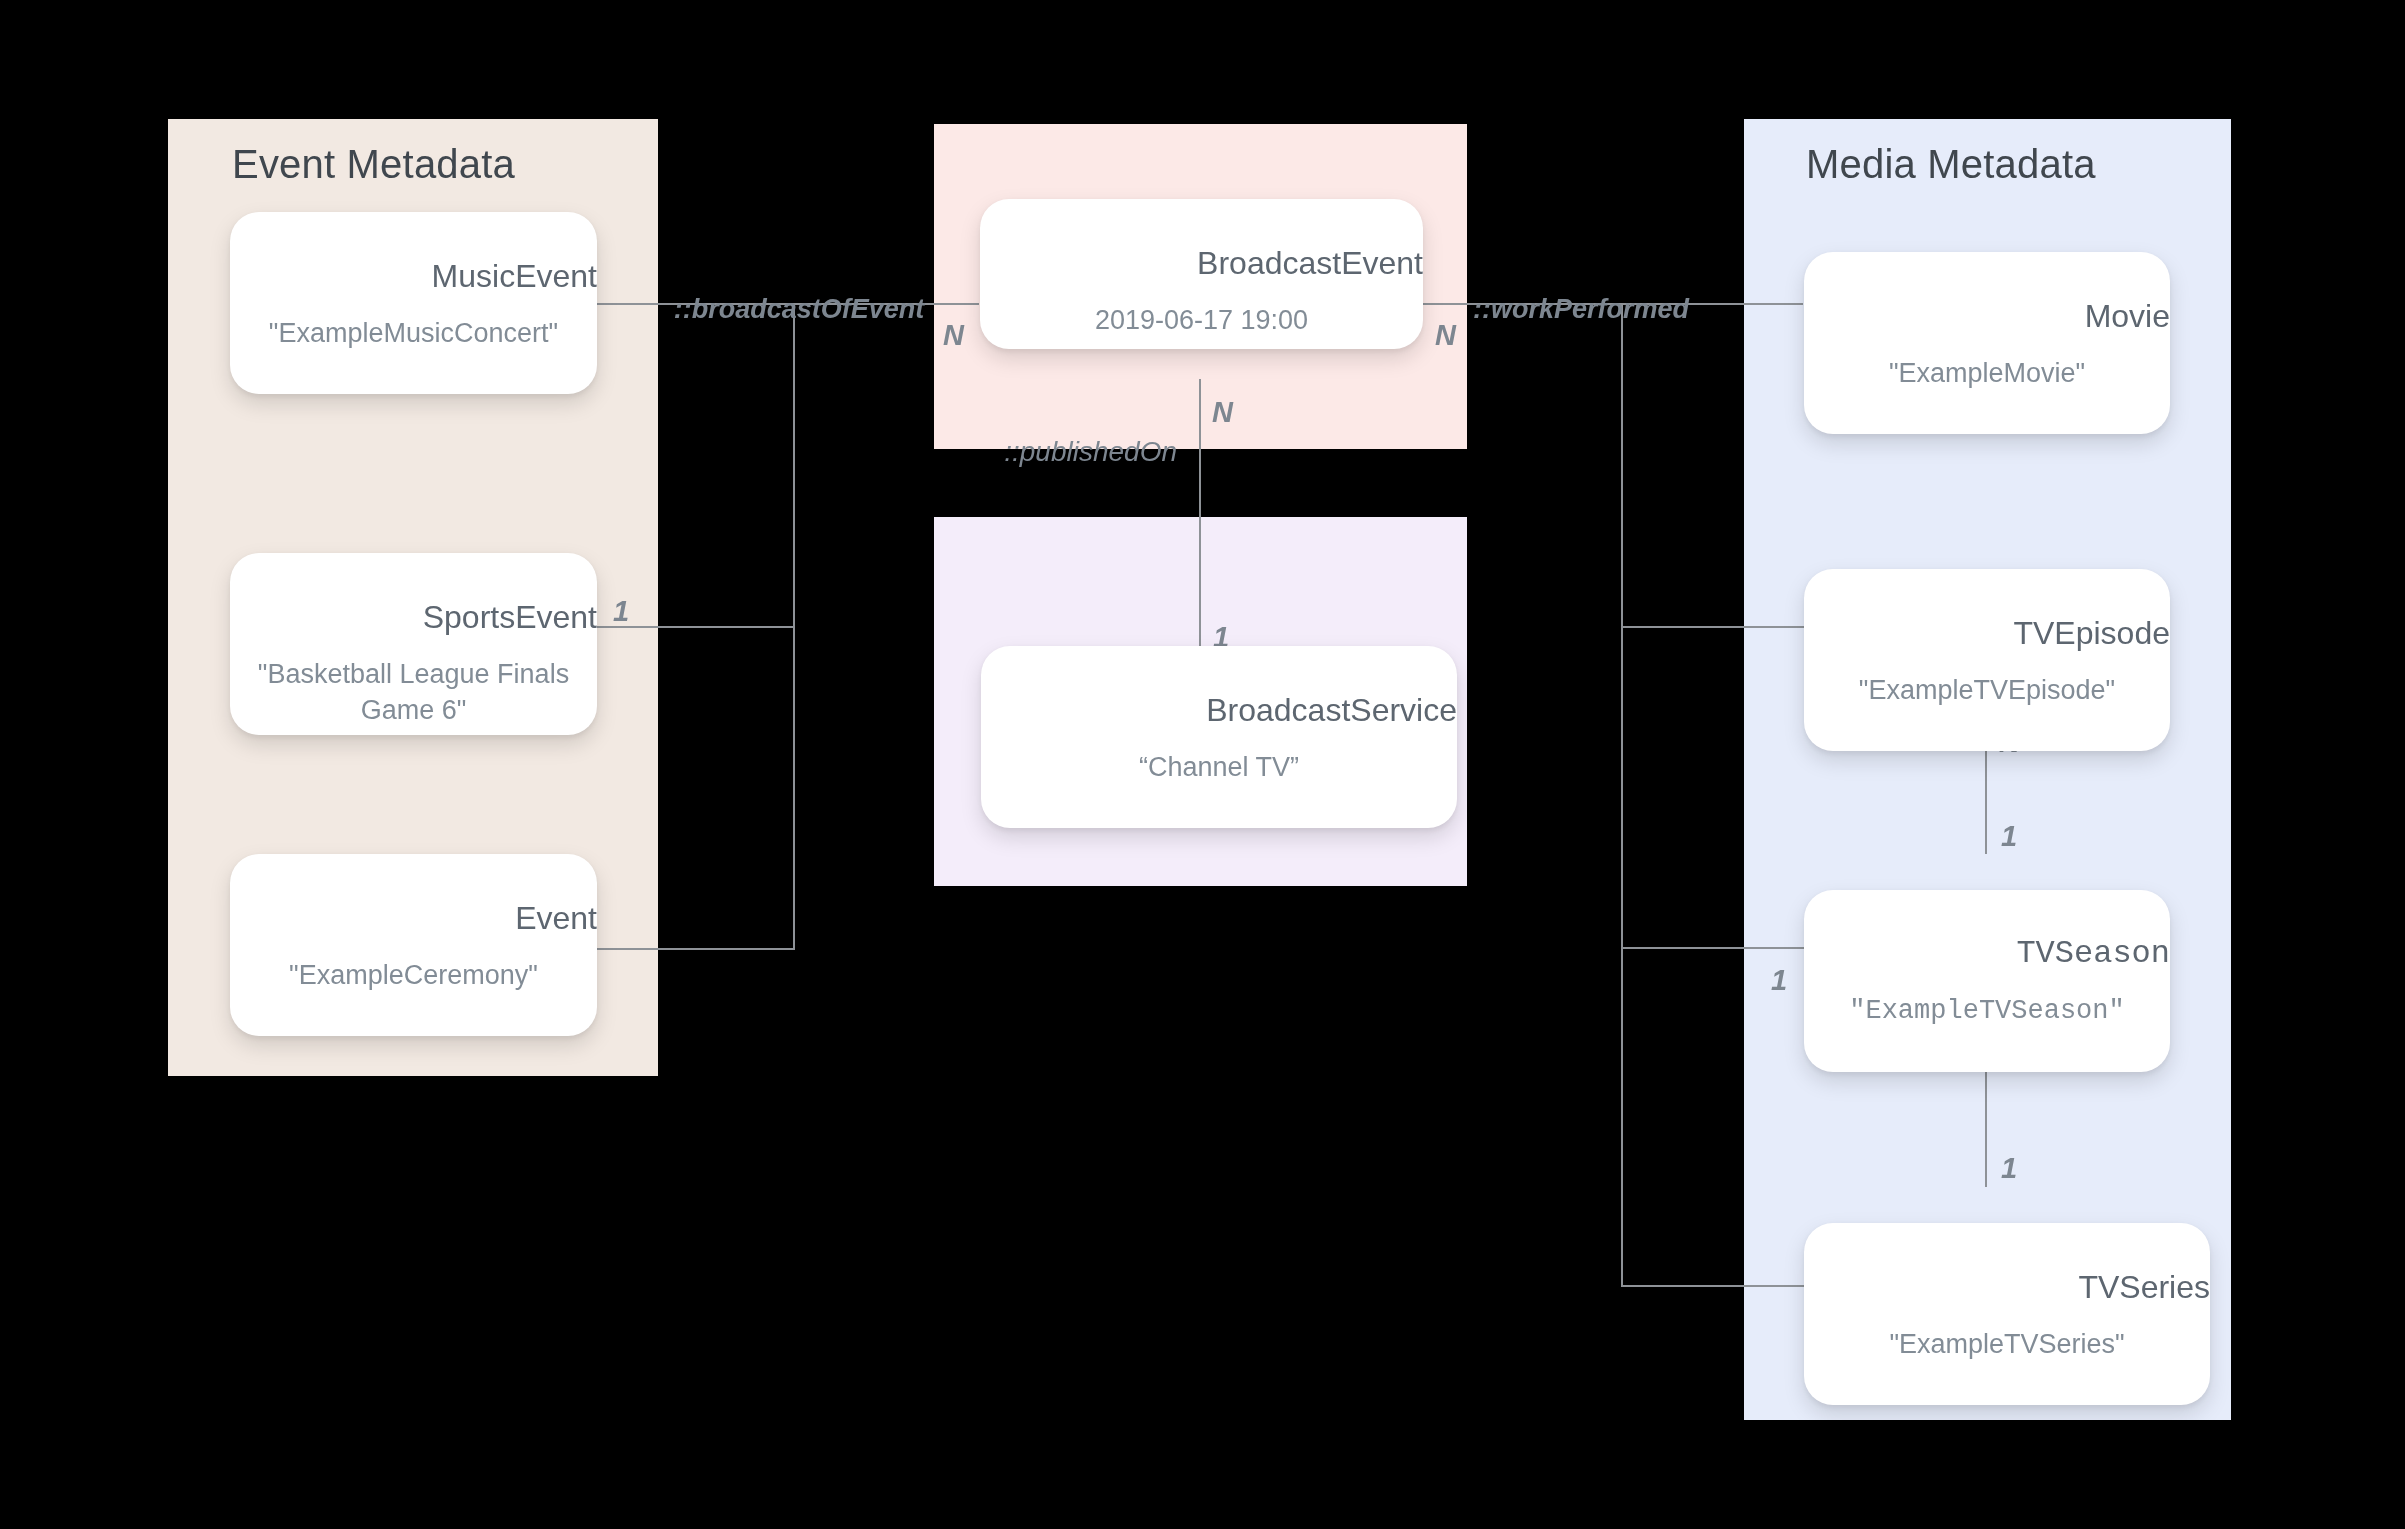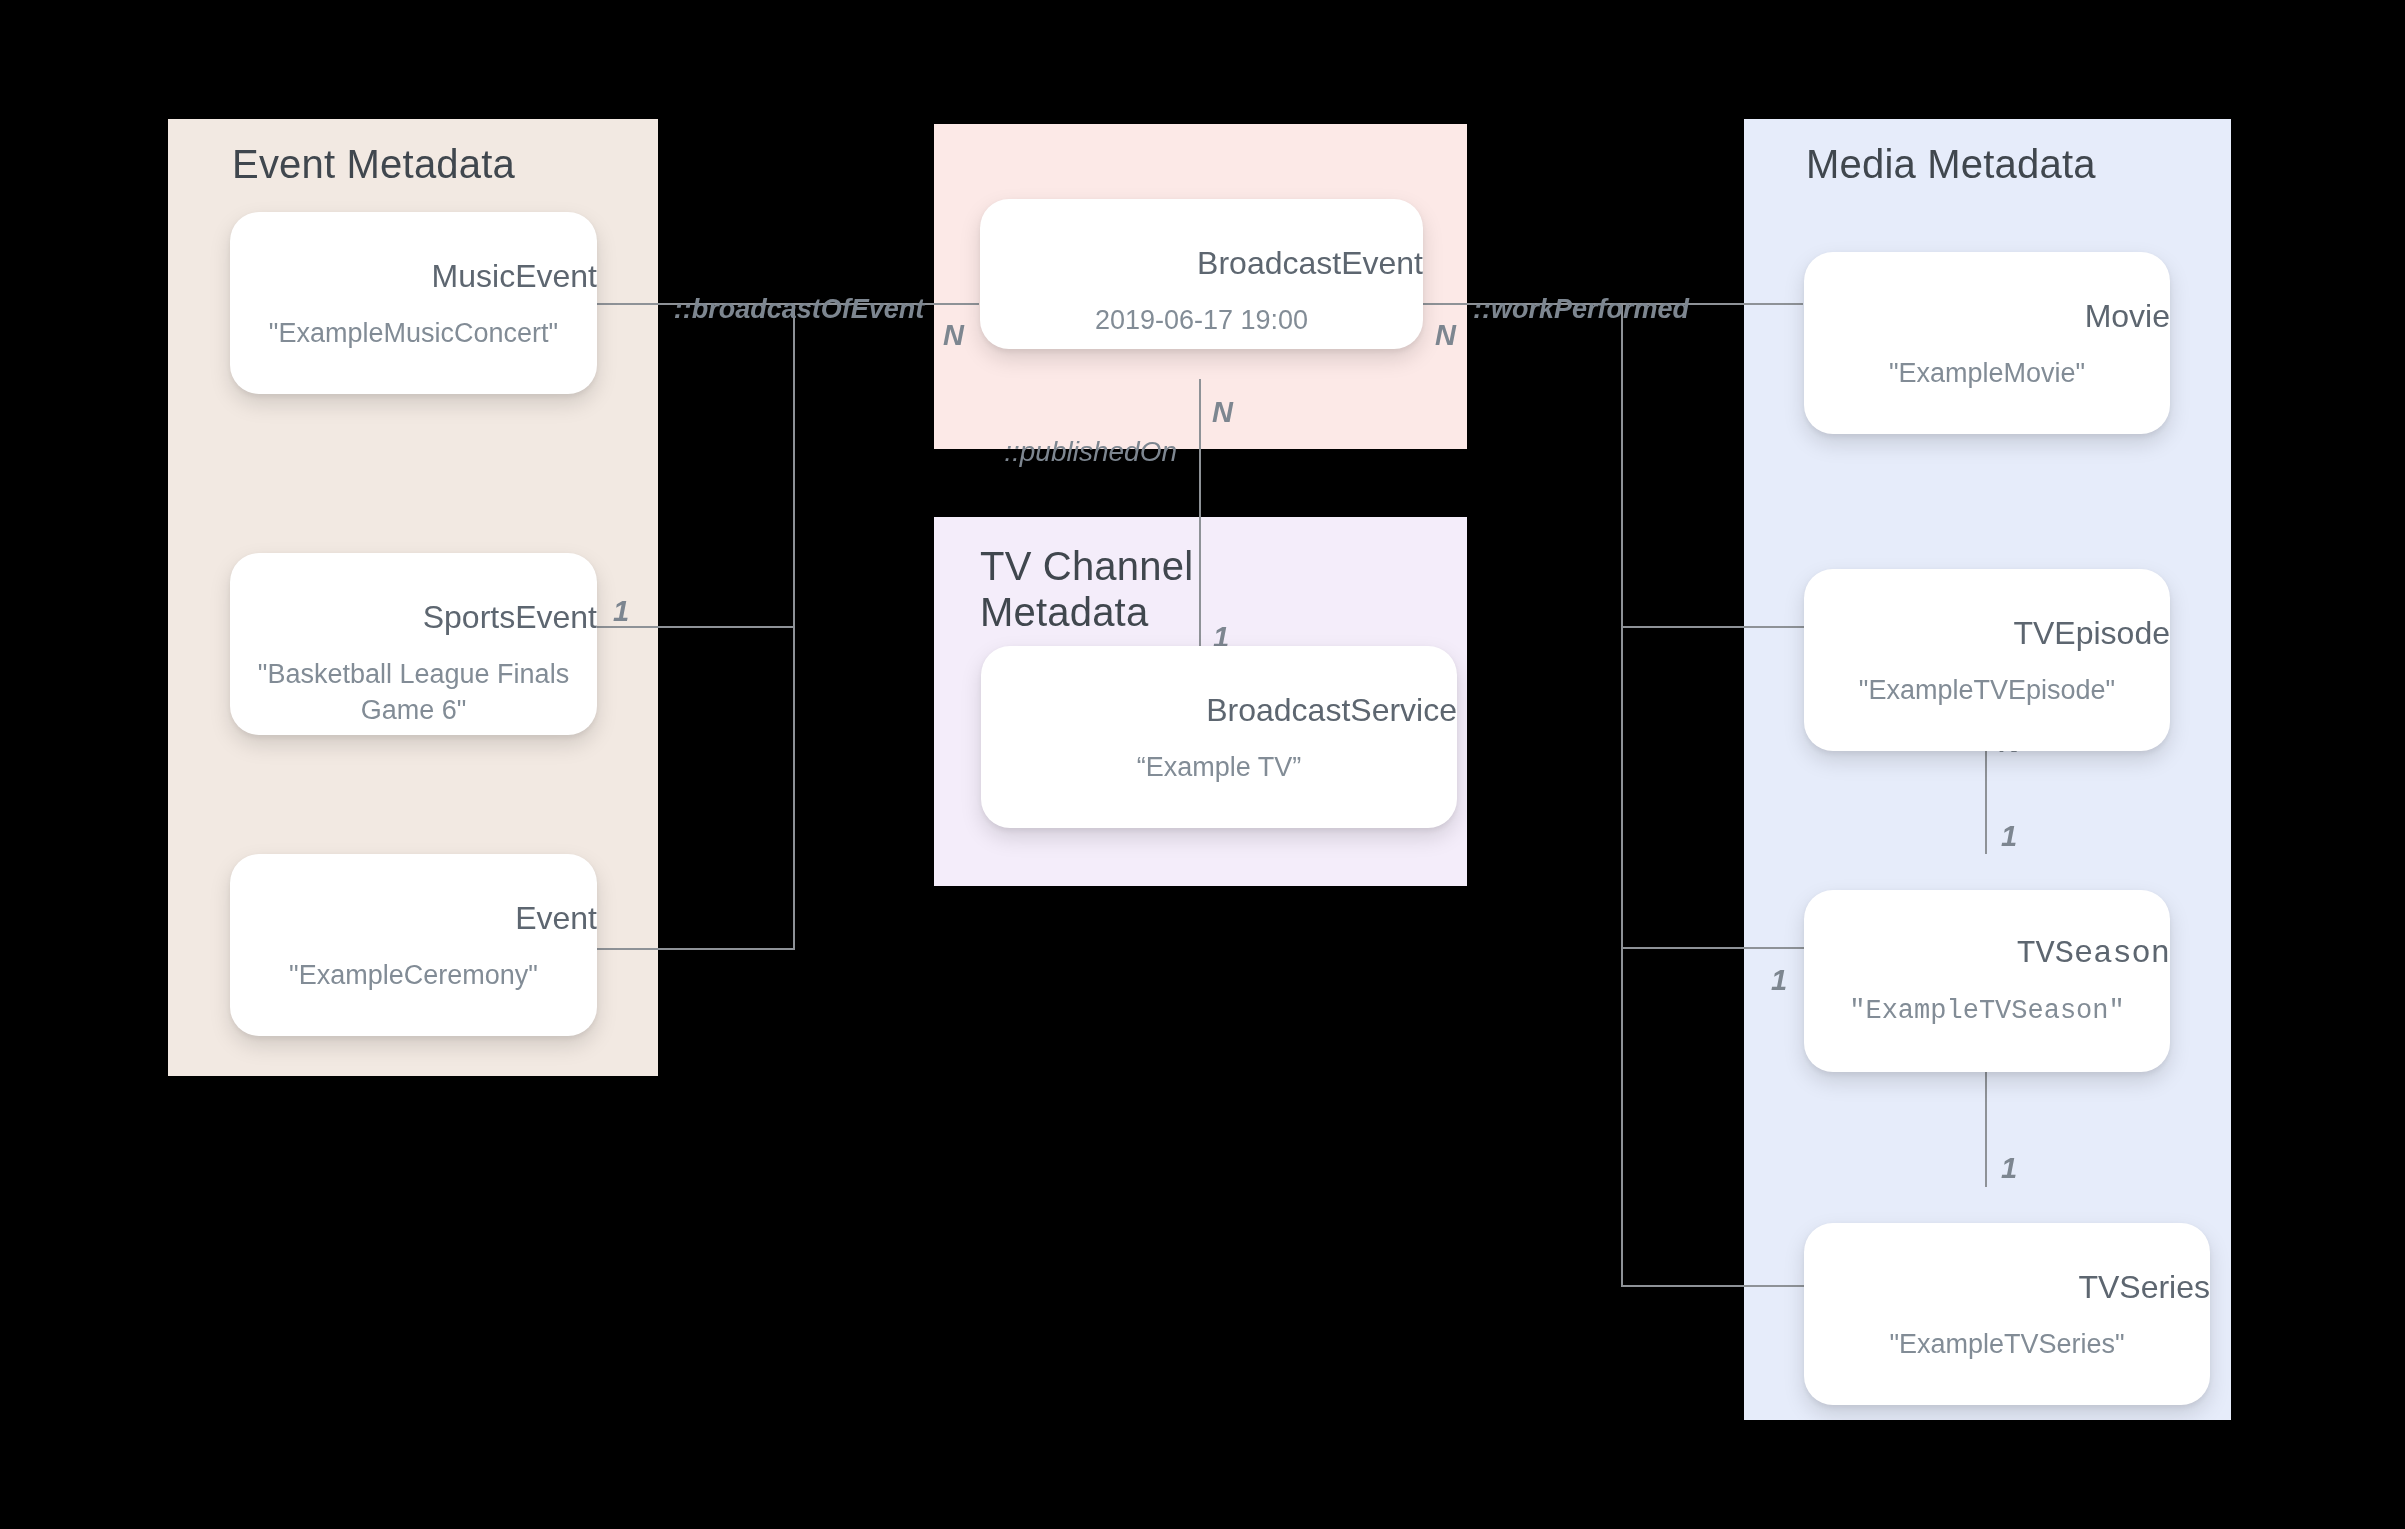--- a/index.html
+++ b/index.html
@@ -130,21 +130,20 @@
 <body>
 
 <div class="stage">
 
   <div class="panel panel-event"></div>
   <div class="panel panel-broadcast"></div>
   <div class="panel panel-tvchannel"></div>
   <div class="panel panel-media"></div>
 
   <div class="panel-title title-event">Event Metadata</div>
-  <div class="panel-title title-tvchannel">TV Channel Metadata</div>
   <div class="panel-title title-media">Media Metadata</div>
 
   <div class="edge h" id="line-a"></div>
   <div class="edge h" id="line-b"></div>
   <div class="edge h" id="line-c"></div>
   <div class="edge v" id="line-v1"></div>
   <div class="edge h" id="line-d"></div>
   <div class="edge v" id="line-v2"></div>
   <div class="edge h" id="line-e"></div>
   <div class="edge h" id="line-f"></div>
@@ -180,21 +179,21 @@
     <div class="node-label">Event</div>
     <div class="node-sub">"ExampleCeremony"</div>
   </div>
 
   <div class="node" id="n-bevent">
     <div class="node-label">BroadcastEvent</div>
     <div class="node-sub">2019-06-17 19:00</div>
   </div>
   <div class="node" id="n-bservice">
     <div class="node-label">BroadcastService</div>
-    <div class="node-sub">“Example TV”</div>
+    <div class="node-sub">“Channel TV”</div>
   </div>
 
   <div class="node col-right" id="n-movie">
     <div class="node-label">Movie</div>
     <div class="node-sub">"ExampleMovie"</div>
   </div>
   <div class="node col-right" id="n-episode">
     <div class="node-label">TVEpisode</div>
     <div class="node-sub">"ExampleTVEpisode"</div>
   </div>

